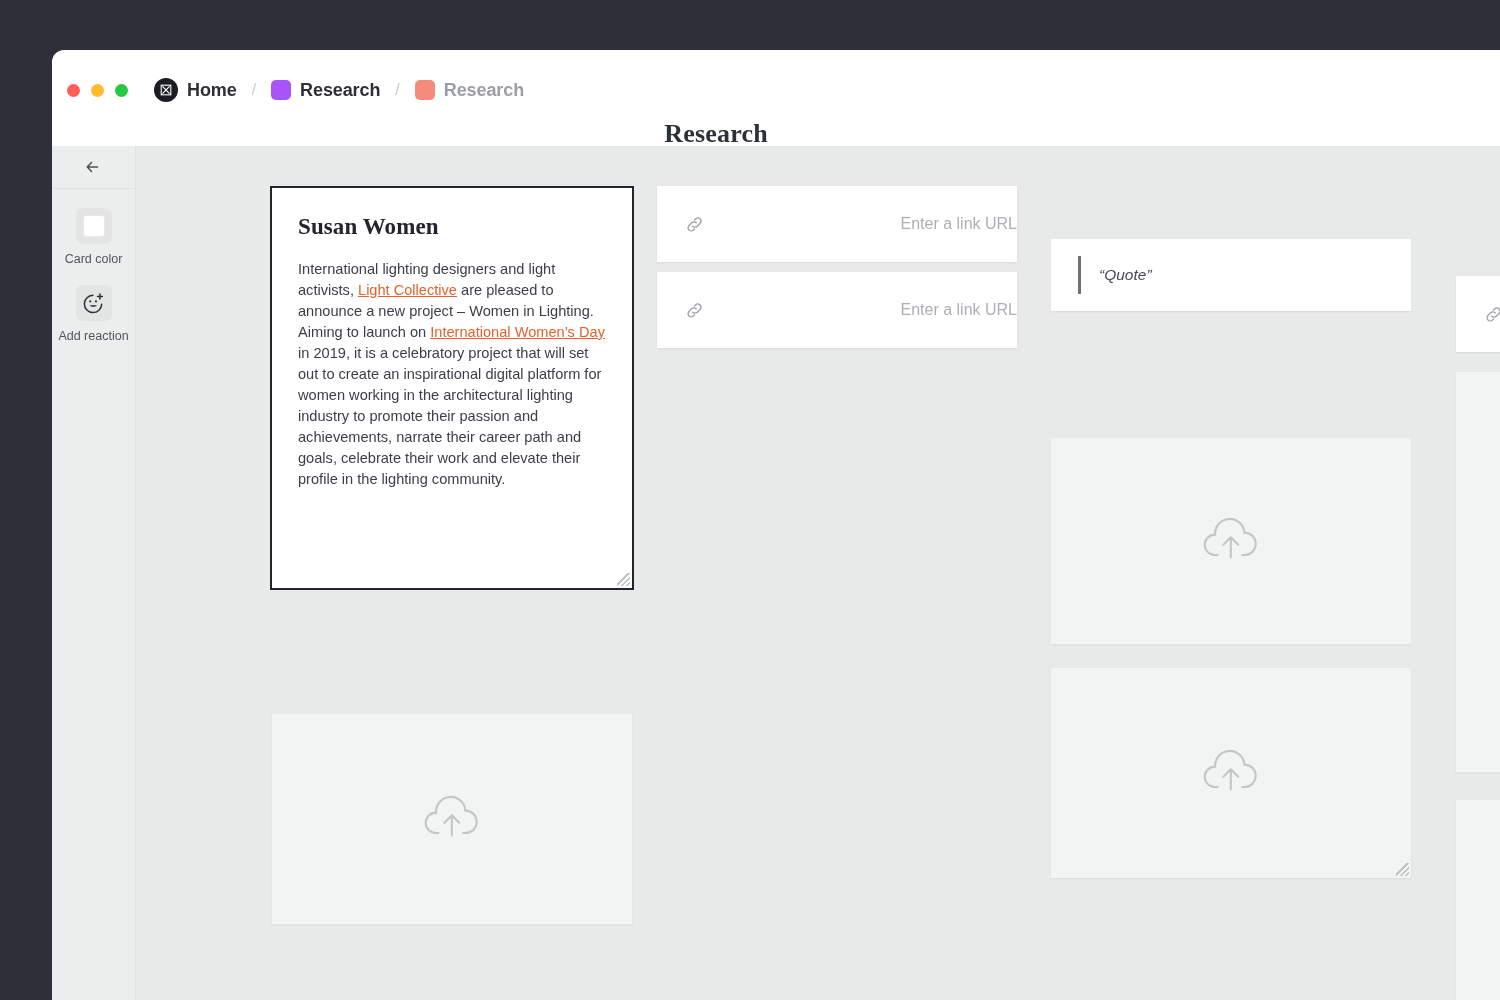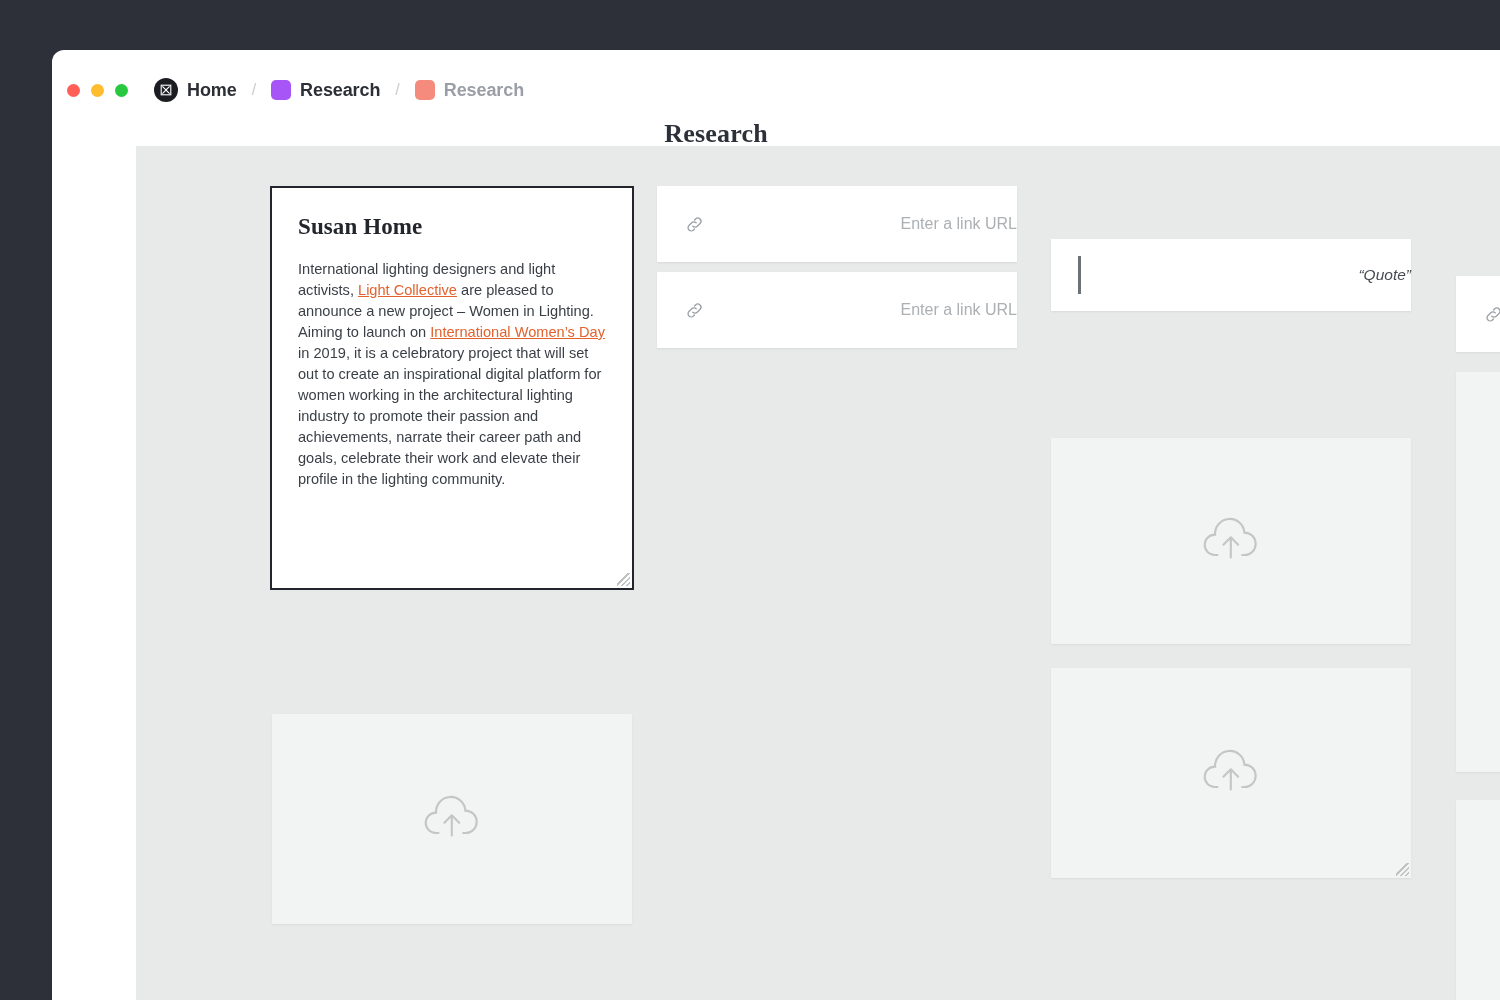--- a/index.html
+++ b/index.html
@@ -290,46 +290,75 @@
         <span class="crumb-label muted">Research</span>
       </div>
 
     </div>
 
     <div id="page-title">
       <span>Research</span>
     </div>
   </div>
 
+  <div id="tool-rail">
+
+    <div id="rail-back">
+      <svg width="20" height="16" viewBox="0 0 20 16">
+        <path d="M13.5 8 H3.5 M7.5 3.6 L3.2 8 L7.5 12.4" fill="none" stroke="#4b5057" stroke-width="1.5" stroke-linecap="round" stroke-linejoin="round"></path>
+      </svg>
+    </div>
+
+    <div class="tool-item">
+      <div class="tool-chip">
+        <div class="tool-swatch"></div>
+      </div>
+      <div class="tool-label">Card color</div>
+    </div>
+
+    <div class="tool-item">
+      <div class="tool-chip">
+        <svg width="23" height="23" viewBox="0 0 24 24">
+          <path d="M20.5 12.8 A9 9 0 1 1 11.3 3.5" fill="none" stroke="#2d3137" stroke-width="1.6" stroke-linecap="round"></path>
+          <circle cx="8.6" cy="9.8" r="1.1" fill="#2d3137"></circle>
+          <circle cx="14.6" cy="9.8" r="1.1" fill="#2d3137"></circle>
+          <path d="M7.7 13.8 Q11.8 17.6 15.9 13.8 Z" fill="#2d3137"></path>
+          <path d="M18.7 2.2 V7.2 M16.2 4.7 H21.2" stroke="#2d3137" stroke-width="1.6" stroke-linecap="round"></path>
+        </svg>
+      </div>
+      <div class="tool-label">Add reaction</div>
+    </div>
+
+  </div>
 
   <div id="canvas">
 
     <div id="text-card" class="card">
-      <div class="card-title">Susan Home</div>
+      <div class="card-title">Susan Women</div>
       <div class="card-body"><span>International lighting designers and light activists, </span><a class="inline-link" href="#">Light Collective</a><span> are pleased to announce a new project – Women in Lighting.  Aiming to launch on </span><a class="inline-link" href="#">International Women’s Day</a><span> in 2019, it is a celebratory project that will set out to create an inspirational digital platform for women working in the architectural lighting industry to promote their passion and achievements, narrate their career path and goals, celebrate their work and elevate their profile in the lighting community.</span></div>
       <div class="resize-handle"></div>
     </div>
 
     <div class="card link-card" style="left:521px; top:40px; width:360px; height:76px;">
       <svg width="19" height="19" viewBox="0 0 20 20">
         <path d="M8.2 11.8 a3.3 3.3 0 0 0 4.7 0 l2.9-2.9 a3.3 3.3 0 0 0-4.7-4.7 l-1.1 1.1" fill="none" stroke="#9ca1a5" stroke-width="1.4" stroke-linecap="round"></path>
         <path d="M11.8 8.2 a3.3 3.3 0 0 0-4.7 0 l-2.9 2.9 a3.3 3.3 0 1 0 4.7 4.7 l1.1-1.1" fill="none" stroke="#9ca1a5" stroke-width="1.4" stroke-linecap="round"></path>
       </svg>
       <span class="link-placeholder">Enter a link URL</span>
     </div>
 
     <div class="card link-card" style="left:521px; top:126px; width:360px; height:76px;">
       <svg width="19" height="19" viewBox="0 0 20 20">
         <path d="M8.2 11.8 a3.3 3.3 0 0 0 4.7 0 l2.9-2.9 a3.3 3.3 0 0 0-4.7-4.7 l-1.1 1.1" fill="none" stroke="#9ca1a5" stroke-width="1.4" stroke-linecap="round"></path>
         <path d="M11.8 8.2 a3.3 3.3 0 0 0-4.7 0 l-2.9 2.9 a3.3 3.3 0 1 0 4.7 4.7 l1.1-1.1" fill="none" stroke="#9ca1a5" stroke-width="1.4" stroke-linecap="round"></path>
       </svg>
       <span class="link-placeholder">Enter a link URL</span>
     </div>
 
-    <div class="card quote-card" style="left:915px; top:93px; width:360px; height:72px;justify-content:space-between;">
+    <div class="card quote-card" style="left:915px; top:93px; width:360px; height:72px;">
       <div class="quote-bar"></div>
       <span class="quote-text">“Quote”</span>
     </div>
 
     <div class="card image-card" style="left:915px; top:292px; width:360px; height:206px;">
       <svg width="62" height="48" viewBox="0 0 62 48">
         <path d="M17.5 38 h-2.8 a10.2 10.2 0 0 1 0.4-20.4 A13.6 13.6 0 0 1 44.4 15.6 a9.9 9.9 0 0 1 0.2 22.4 h-2.4" fill="none" stroke="#c3c6c6" stroke-width="2.1" stroke-linecap="round"></path>
         <path d="M30.8 40.5 V20.5 M23.4 27.7 L30.8 20.3 L38.2 27.7" fill="none" stroke="#c3c6c6" stroke-width="2.1" stroke-linecap="round" stroke-linejoin="round"></path>
       </svg>
     </div>

